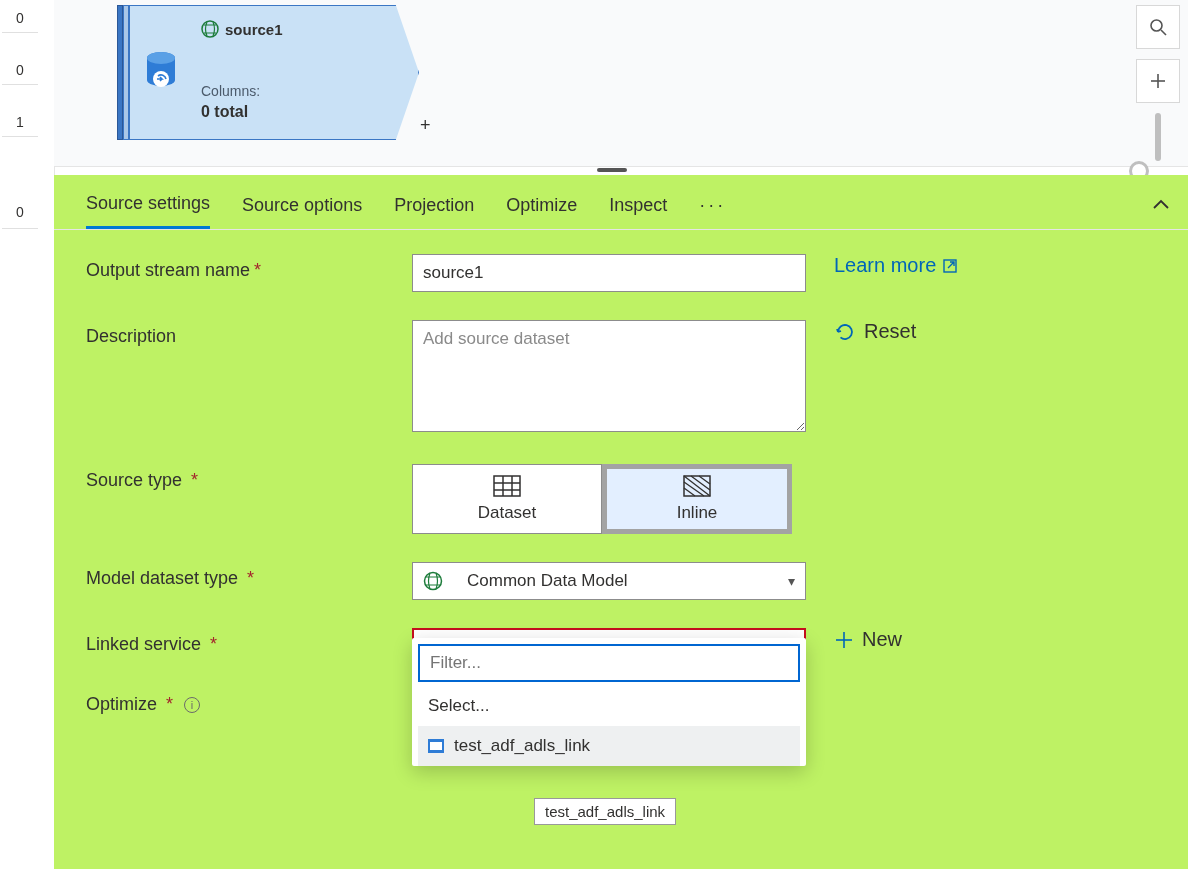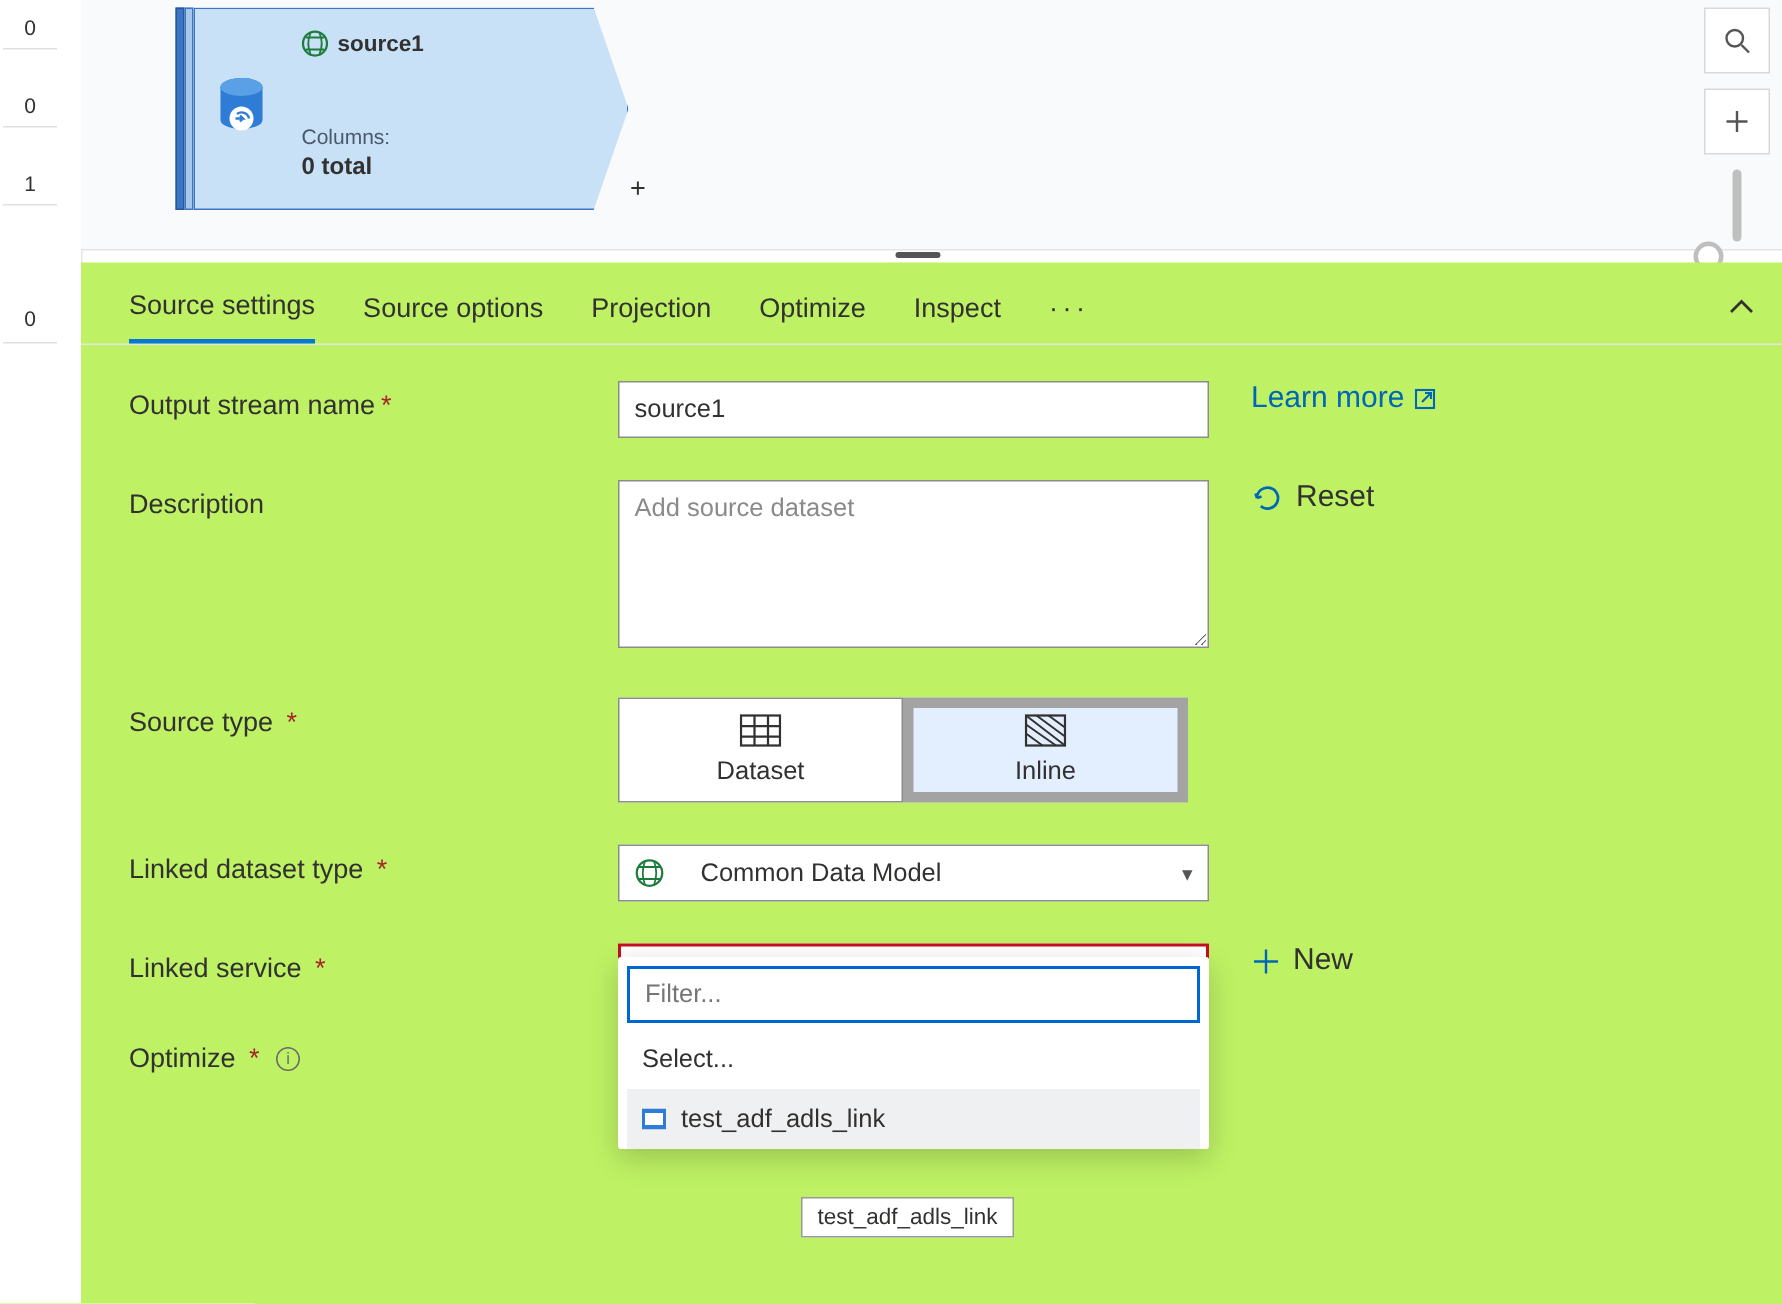--- a/index.html
+++ b/index.html
@@ -45,21 +45,21 @@
   .side-col { padding-left:28px; display:flex; align-items:center; gap:8px; font-size:20px; }
   .link { color:#0066b8; cursor:pointer; display:flex; align-items:center; gap:6px; }
 
   input[type=text].tf, textarea.tf { width:100%; border:1px solid #8c8c8c; padding:8px 10px; font-size:17px; color:#323130; background:#fff; font-family:inherit; }
   textarea.tf { height:112px; resize:both; }
   input.tf::placeholder, textarea.tf::placeholder { color:#8a8a8a; }
 
   .seg { display:flex; }
   .seg-btn { width:190px; height:70px; border:1px solid #8c8c8c; display:flex; flex-direction:column; align-items:center; justify-content:center; gap:6px; font-size:17px; cursor:pointer; background:#fff; }
   .seg-btn + .seg-btn { border-left:none; }
-  .seg-btn.sel { background:#e3efff; border:7px solid #a3a3a3; position:relative; z-index:1; }
+  .seg-btn.sel { background:#e3efff; border:5px solid #a3a3a3; position:relative; z-index:1; }
 
   .select { width:100%; border:1px solid #8c8c8c; padding:8px 10px; font-size:17px; display:flex; align-items:center; justify-content:space-between; cursor:pointer; background:#fff; }
   .select.err { border:2px solid #c50f1f; }
   .select-left { display:flex; align-items:center; gap:24px; }
   .chev { font-size:14px; color:#555; }
 
   .dropdown { position:absolute; width:394px; background:#fff; border-radius:2px; box-shadow:0 6px 20px rgba(0,0,0,.2); padding:6px 6px 0 6px; }
   .dd-filter { width:100%; border:2px solid #0066d1; padding:7px 10px; font-size:17px; margin-bottom:4px; }
   .dd-item { padding:10px 10px; font-size:17px; color:#323130; cursor:pointer; display:flex; align-items:center; gap:10px; }
   .dd-item.hov { background:#eef0f1; }
@@ -201,21 +201,21 @@
                 <rect x="1" y="1" width="26" height="20" fill="none" stroke="#323130" stroke-width="1.5"></rect>
                 <path d="M1 1 L27 21 M1 7 L21 21 M1 13 L12 21 M8 1 L27 15 M16 1 L27 9" stroke="#323130" stroke-width="1.3"></path>
               </svg>
             <span>Inline</span>
           </div>
         </div>
       </div>
     </div>
 
     <div class="row">
-      <div class="lbl"><span>Linked dataset type</span><span class="req"> *</span></div>
+      <div class="lbl"><span>Model dataset type</span><span class="req"> *</span></div>
       <div class="field-col">
         <div class="select">
           <div class="select-left">
             <span>
               <svg width="20" height="20" viewBox="0 0 20 20">
                   <circle cx="10" cy="10" r="8.5" fill="none" stroke="#1d7c3b" stroke-width="1.5"></circle>
                   <path d="M3 6 h14 M3 14 h14 M7 2 q-3 8 0 16 M13 2 q3 8 0 16" stroke="#1d7c3b" stroke-width="1.2" fill="none"></path>
                 </svg>
             </span>
             <span>Common Data Model</span>

